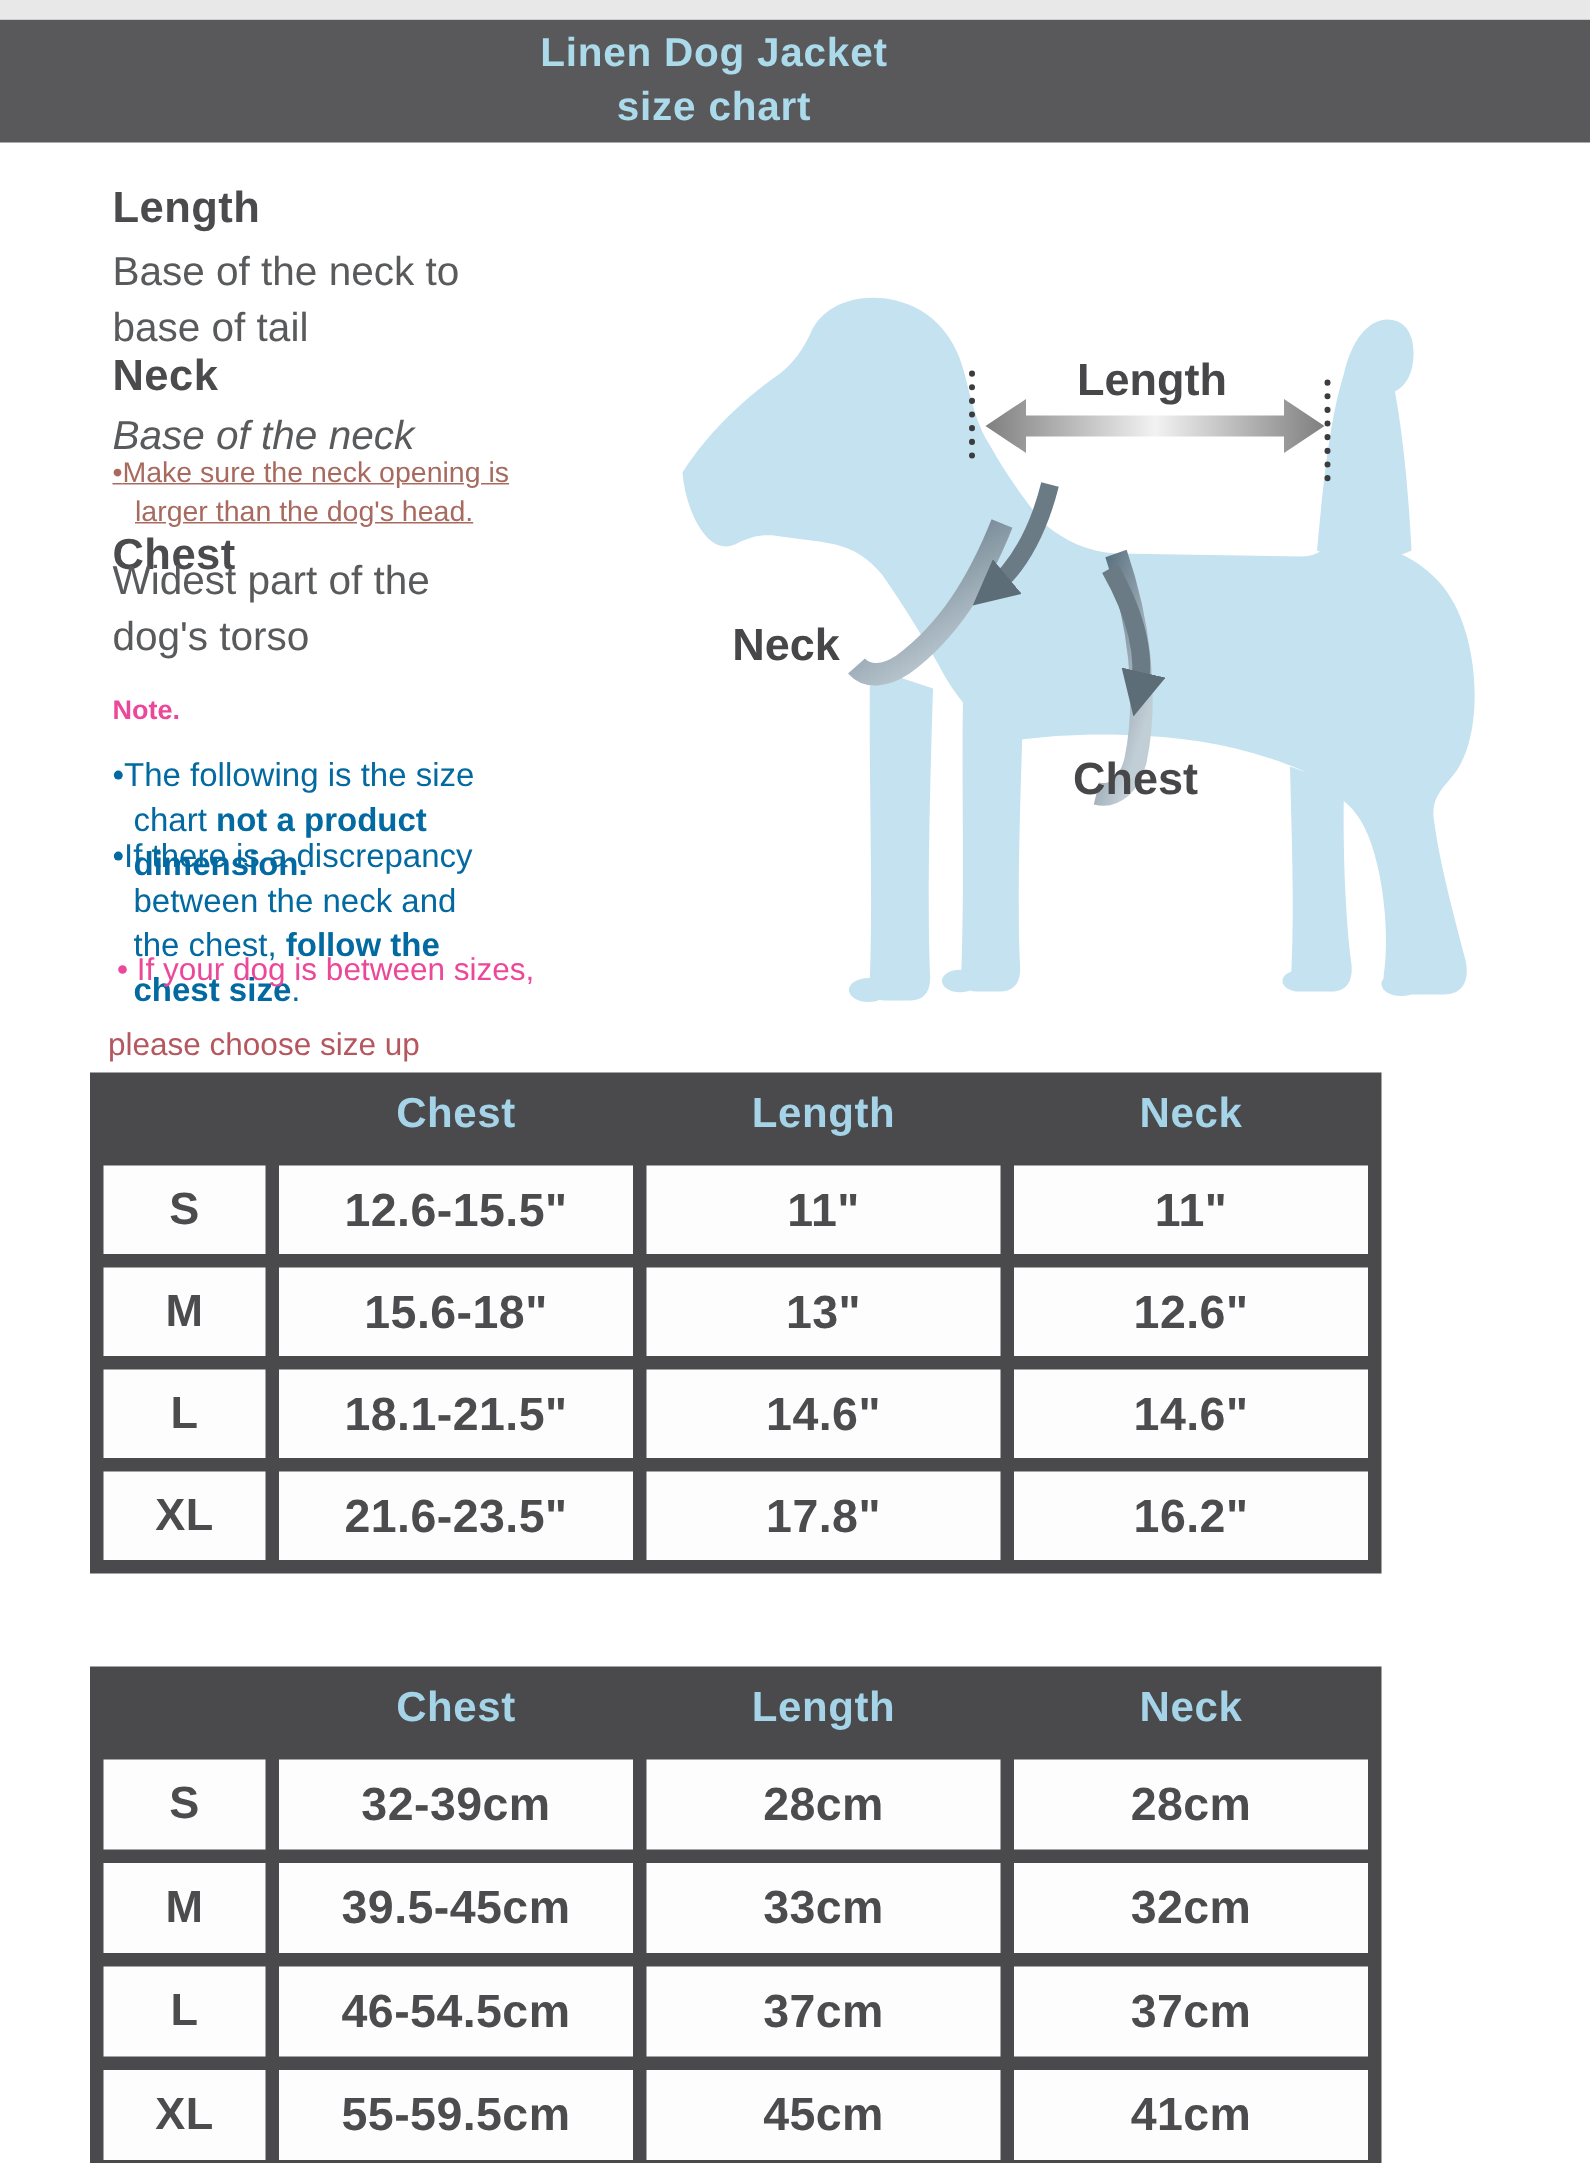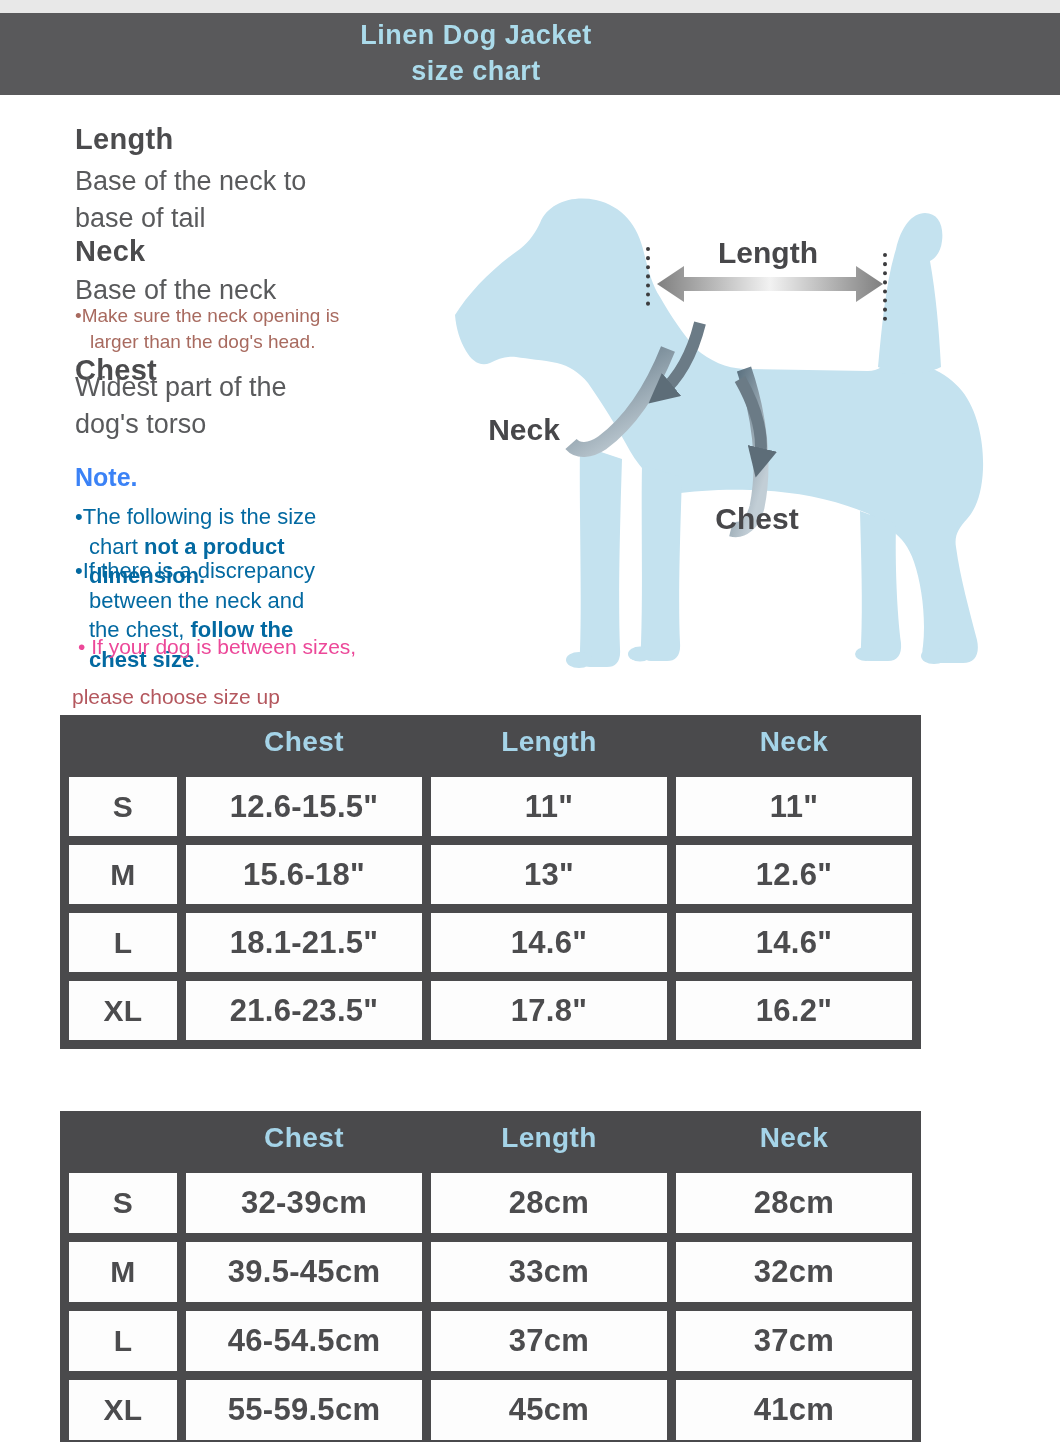--- a/index.html
+++ b/index.html
@@ -17,24 +17,24 @@
   .banner .inner{width:952px;}
   .banner-line{font-weight:bold;font-size:27px;letter-spacing:0.5px;line-height:1.0;}
   .banner-line.l1{padding-top:9px;}
   .banner-line.l2{padding-top:9px;}
   
   .g-abs{position:absolute;}
   .g-head{font-size:29px;font-weight:bold;color:#4b4b4d;letter-spacing:0.3px;}
   .g-desc{font-size:27px;color:#595a5c;line-height:1.38;}
   .g-warn{
     font-size:19px;color:#a86a5f;line-height:1.35;
-    padding-left:15px;text-indent:-15px;
+    padding-left:15px;text-indent:-15px;text-decoration:underline;
   }
   .g-warn::before{content:"\2022 ";}
-  .note-head{font-size:25px;font-weight:bold;color:#3b82f6;}
+  .note-head{font-size:18px;font-weight:bold;color:#ec4899;}
   .note-bullet{
     font-size:22px;color:#0369a1;line-height:1.35;
     padding-left:14px;text-indent:-14px;
   }
   .note-bullet::before{content:"\2022 ";}
   .note-bullet b{font-weight:bold;}
   .red-note-1{font-size:21px;color:#ec4899;line-height:1.35;padding-left:12px;text-indent:-12px;}
   .red-note-1::before{content:"\2022  ";}
   .red-note-2{font-size:21px;color:#b4575e;line-height:1.35;}
   
@@ -68,21 +68,21 @@
     <div class="inner">
       <div class="banner-line l1">Linen Dog Jacket</div>
       <div class="banner-line l2">size chart</div>
     </div>
   </div>
 
   <div class="g-abs g-head" style="left:75px;top:110px;">Length</div>
   <div class="g-abs g-desc" style="left:75px;top:150px;width:235px;">Base of the neck to base of tail</div>
 
   <div class="g-abs g-head" style="left:75px;top:222px;">Neck</div>
-  <div class="g-abs g-desc" style="left:75px;top:259px;width:280px;">Base of the neck</div>
+  <div class="g-abs g-desc" style="left:75px;top:259px;width:280px;font-style:italic;">Base of the neck</div>
   <div class="g-abs g-warn" style="left:75px;top:290px;width:265px;">Make sure the neck opening is larger than the dog's head.</div>
 
   <div class="g-abs g-head" style="left:75px;top:341px;">Chest</div>
   <div class="g-abs g-desc" style="left:75px;top:356px;width:220px;">Widest part of the dog's torso</div>
 
   <div class="g-abs note-head" style="left:75px;top:450px;">Note.</div>
 
   <div class="g-abs note-bullet" style="left:75px;top:489px;width:255px;"><span>The following is the size chart </span><b>not a product dimension.</b></div>
 
   <div class="g-abs note-bullet" style="left:75px;top:543px;width:245px;"><span>If there is a discrepancy between the neck and the chest, </span><b>follow the chest size</b><span>.</span></div>

